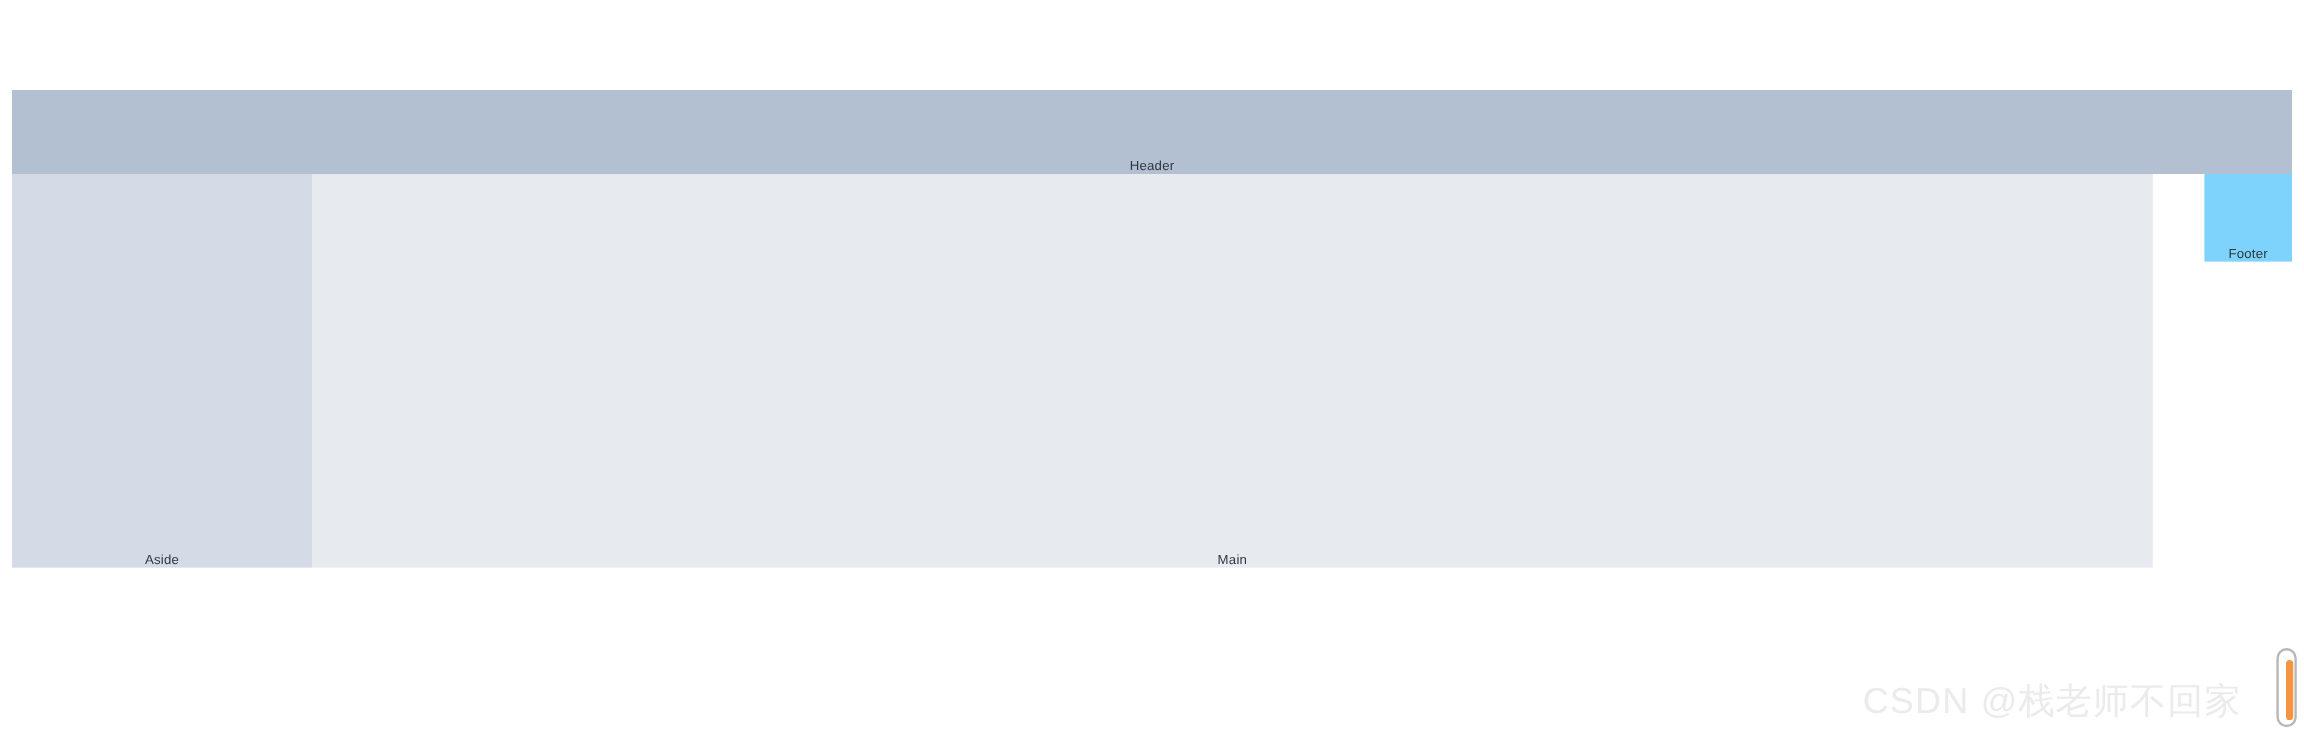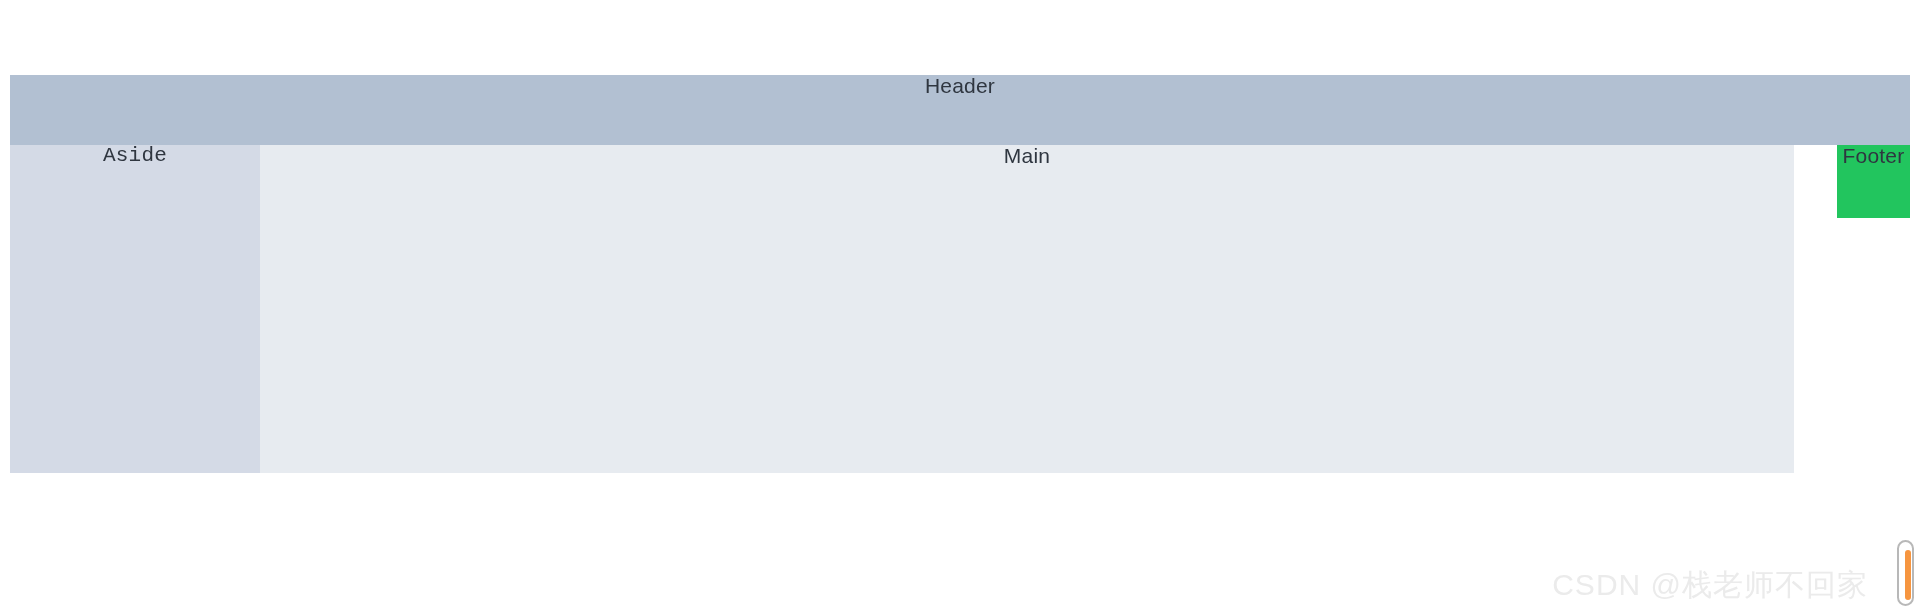--- a/index.html
+++ b/index.html
@@ -32,25 +32,25 @@
     left: 10px;
     top: 75px;
     width: 1900px;
     height: 398px;
     display: flex;
     flex-direction: column;
   }
 
   .region {
     display: flex;
-    align-items: flex-start;
+    align-items: flex-end;
     justify-content: center;
     box-sizing: border-box;
     color: #2f3640;
-    font-size: 21px;
+    font-size: 11px;
     line-height: 1;
     letter-spacing: 0.2px;
     user-select: none;
   }
 
   .header-region {
     height: 70px;
     flex: 0 0 70px;
     background: #b2c0d2;
   }
@@ -59,39 +59,38 @@
     flex: 1 1 auto;
     display: flex;
     flex-direction: row;
     min-height: 0;
   }
 
   .aside-region {
     flex: 0 0 250px;
     width: 250px;
     background: #d4dae6;
-    font-family: Liberation Mono, monospace;
   }
 
   .content-col {
     flex: 1 1 auto;
     display: flex;
     flex-direction: row;
     min-width: 0;
   }
 
   .main-region {
     flex: 1 1 auto;
     background: #e7ebf0;
   }
 
   .footer-region {
     flex: 0 0 73px;
     height: 73px;
-    background: #22c55e;
+    background: #7dd3fc;
     margin-left: 43px;
   }
 
   
   .watermark {
     position: absolute;
     right: 52px;
     bottom: 16px;
     font-size: 30px;
     line-height: 1;

